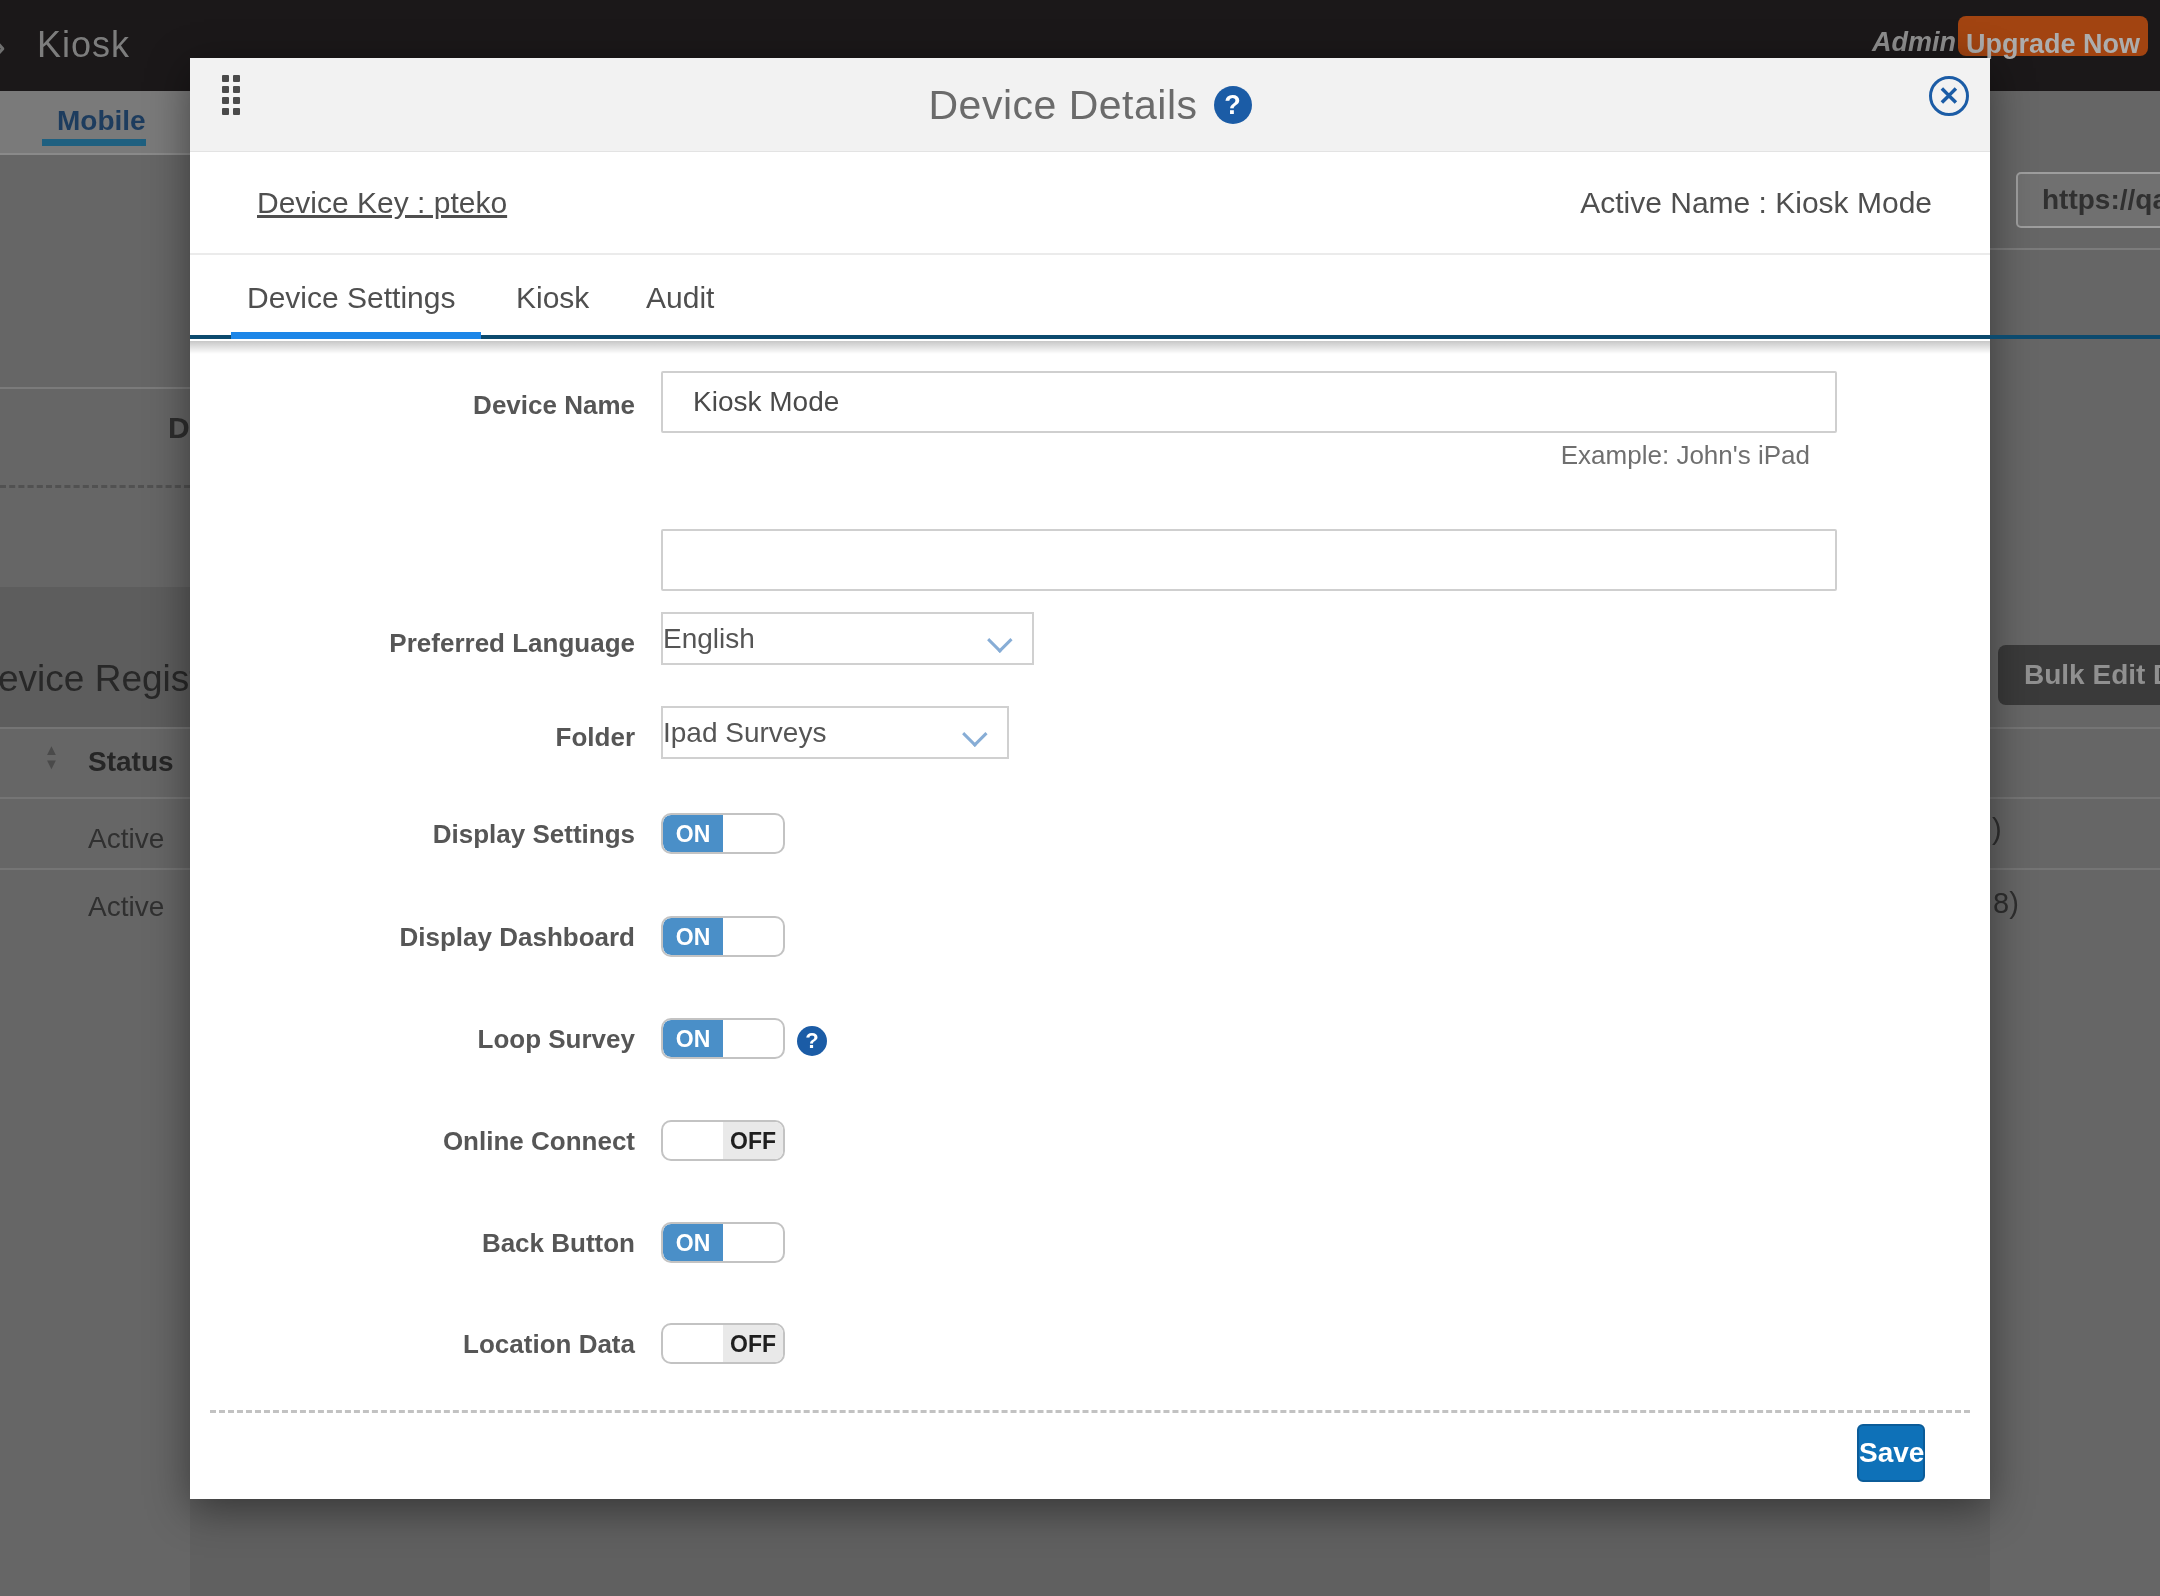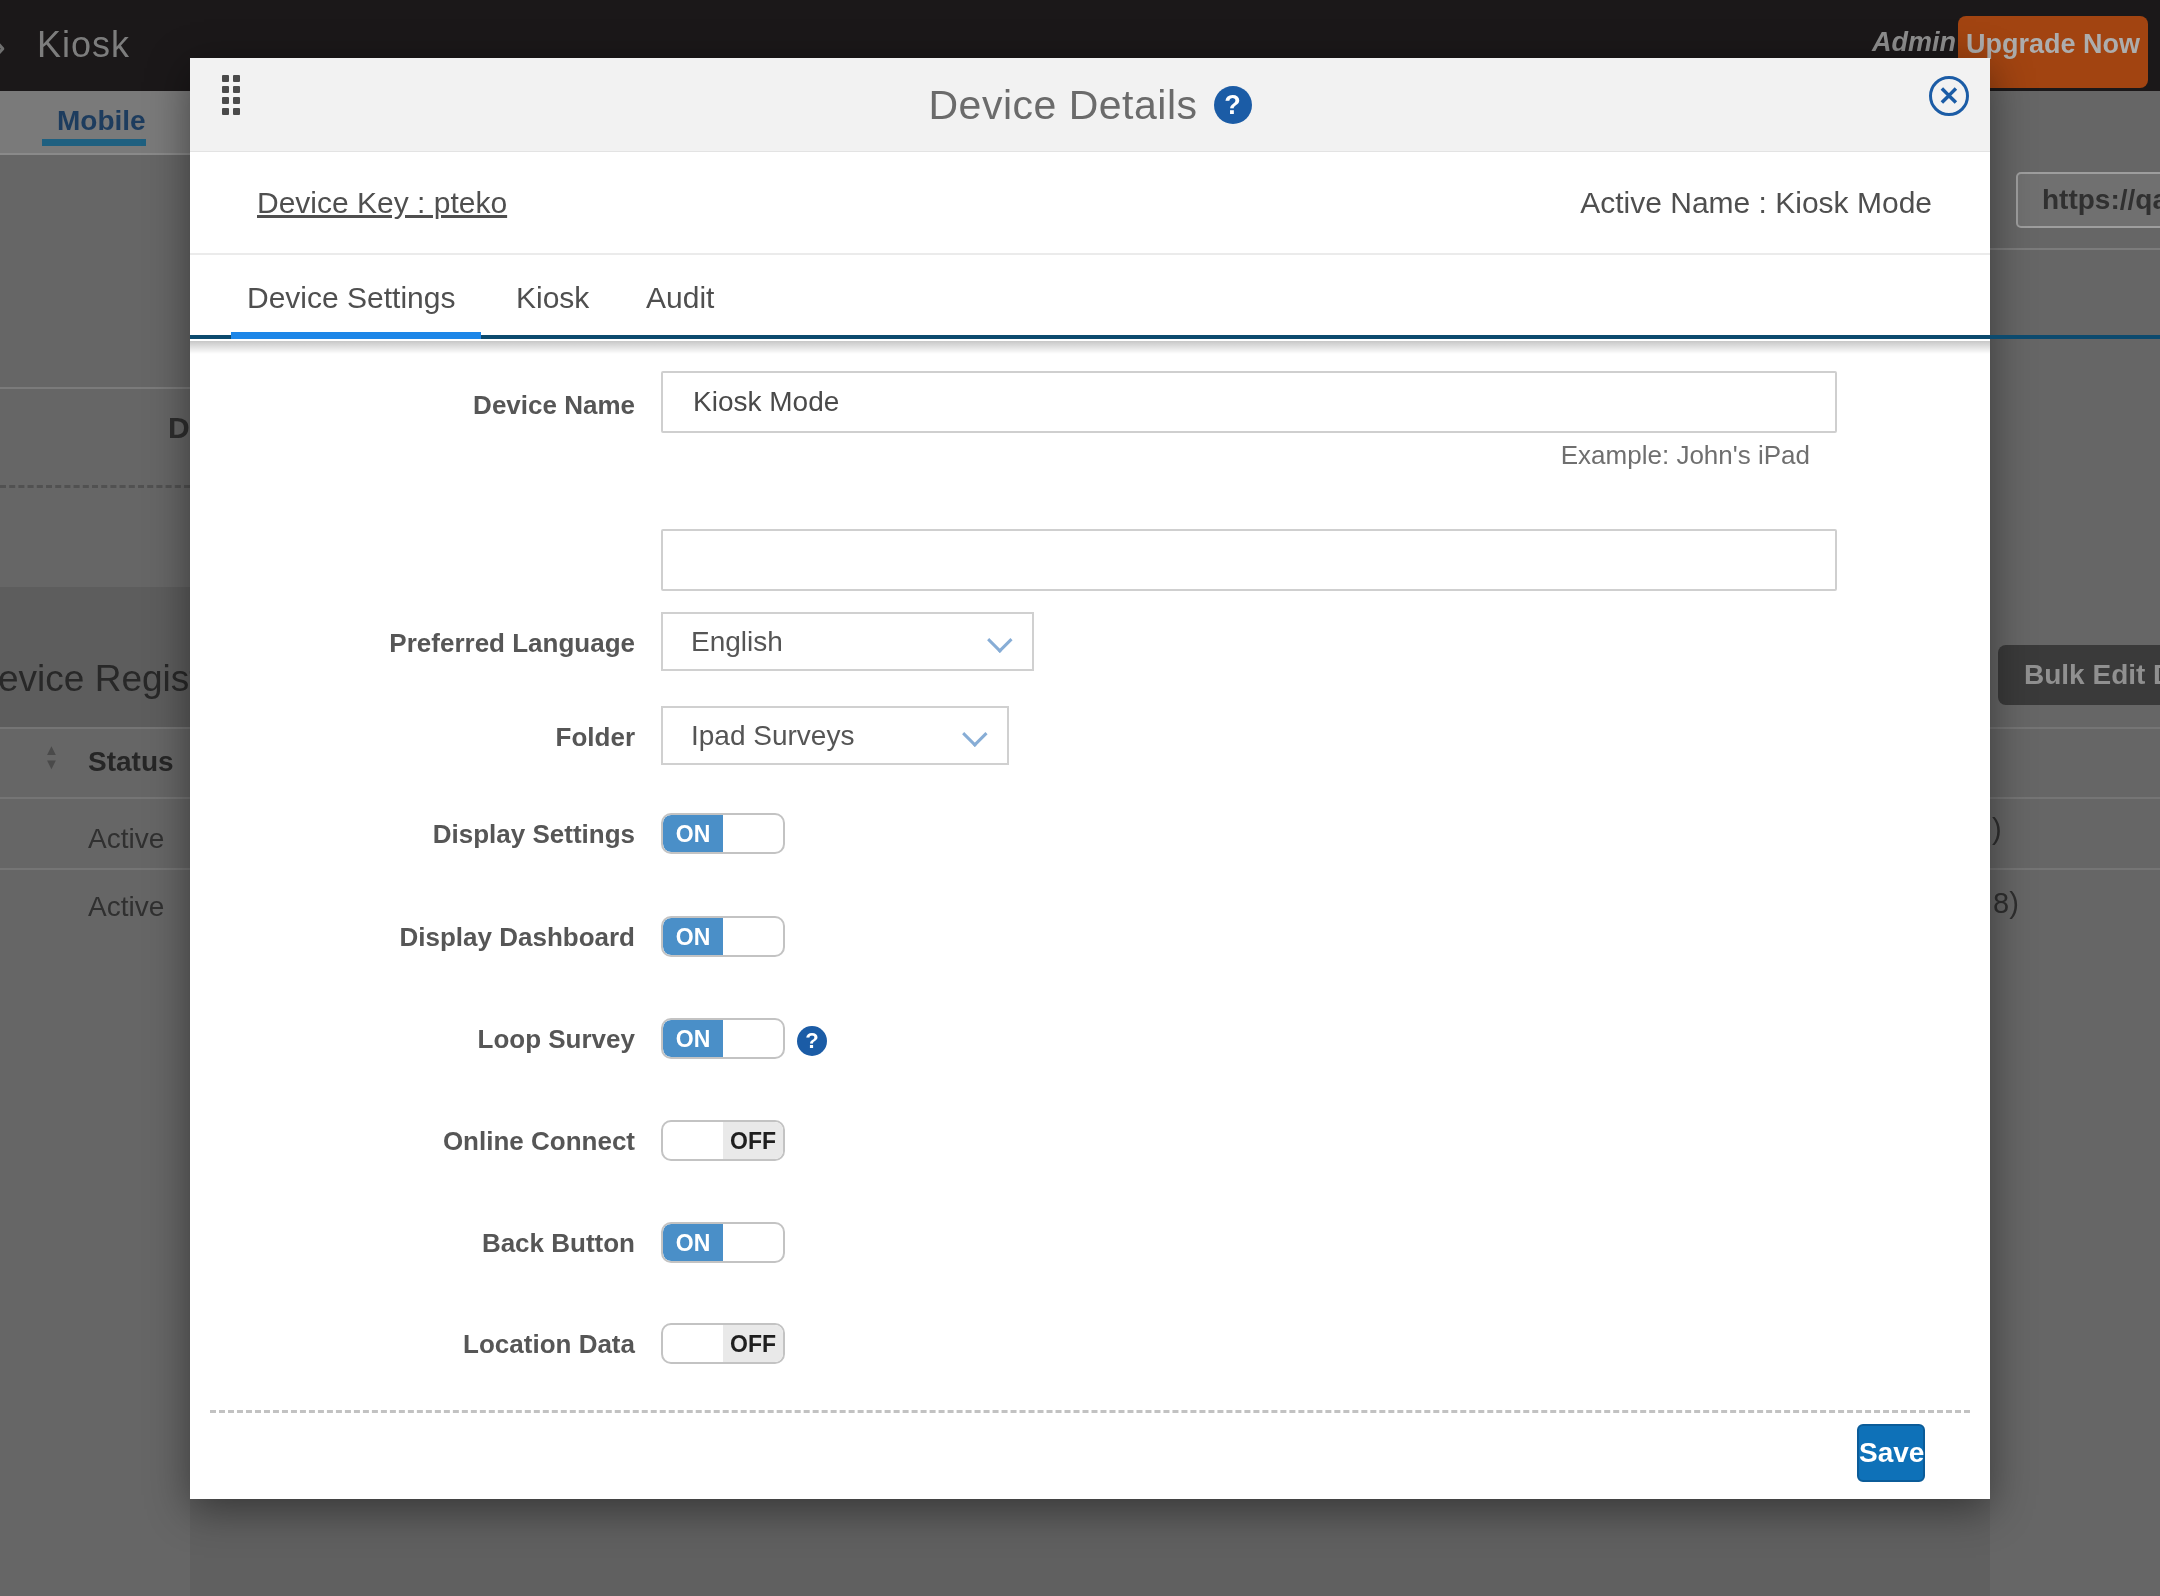--- a/index.html
+++ b/index.html
@@ -12,21 +12,21 @@
   }
   
   .topbar {
     position:absolute; left:0; top:0; width:2160px; height:91px;
     background:#1b1819; overflow:hidden;
   }
   .crumb-chev { position:absolute; left:-8px; top:22px; font-size:42px; color:#6f6f6f; }
   .app-title { position:absolute; left:37px; top:24px; font-size:36px; font-weight:300; color:#7d7d7d; letter-spacing:1px; }
   .admin-label { position:absolute; left:1872px; top:27px; font-size:27px; font-style:italic; font-weight:700; color:#8e8e8e; }
   .upgrade-btn {
-    position:absolute; left:1958px; top:16px; width:190px; height:72px;
+    position:absolute; left:1958px; top:16px; width:190px; height:40px;
     background:#a24411; border-radius:8px; color:#adadad;
     font-size:27px; font-weight:700; text-align:center; line-height:56px;
   }
   
   .bg-left {
     position:absolute; left:0; top:91px; width:190px; height:1505px;
     background:#666666; overflow:hidden;
   }
   .mobile-band { position:absolute; left:0; top:0; width:190px; height:64px; background:#7a7a7a; border-bottom:2px solid #8a8a8a; }
   .mobile-tab { position:absolute; left:57px; top:14px; font-size:28px; font-weight:700; color:#1d3c5e; }
@@ -103,24 +103,24 @@
   
   .flabel { position:absolute; width:445px; text-align:right; font-size:26px; font-weight:700; color:#565656; }
   .text-input {
     position:absolute; left:471px; width:1176px; height:62px;
     border:2px solid #cfcfcf; background:#fff; border-radius:2px;
     font-family:"Liberation Sans", sans-serif;
     font-size:28px; color:#4a4a4a; padding:0 30px; outline:none;
   }
   .hint { position:absolute; left:471px; width:1149px; text-align:right; font-size:26px; color:#6f6f6f; }
   .dropdown {
-    position:absolute; left:471px; height:59px;
+    position:absolute; left:471px; height:53px;
     border:2px solid #d0d0d0; background:#fff;
     font-size:28px; color:#555555;
-    display:flex; align-items:center; padding-left:28px;
+    display:flex; align-items:center; 
   }
   .dd-chev {
     position:absolute; right:26px; top:20px; width:18px; height:18px;
     border-right:3px solid #87add6; border-bottom:3px solid #87add6;
     transform:rotate(45deg) translateY(-4px);
   }
   .toggle {
     position:absolute; left:471px; width:124px; height:41px;
     border:2px solid #c3c3c3; border-radius:10px; background:#ffffff; overflow:hidden;
   }

